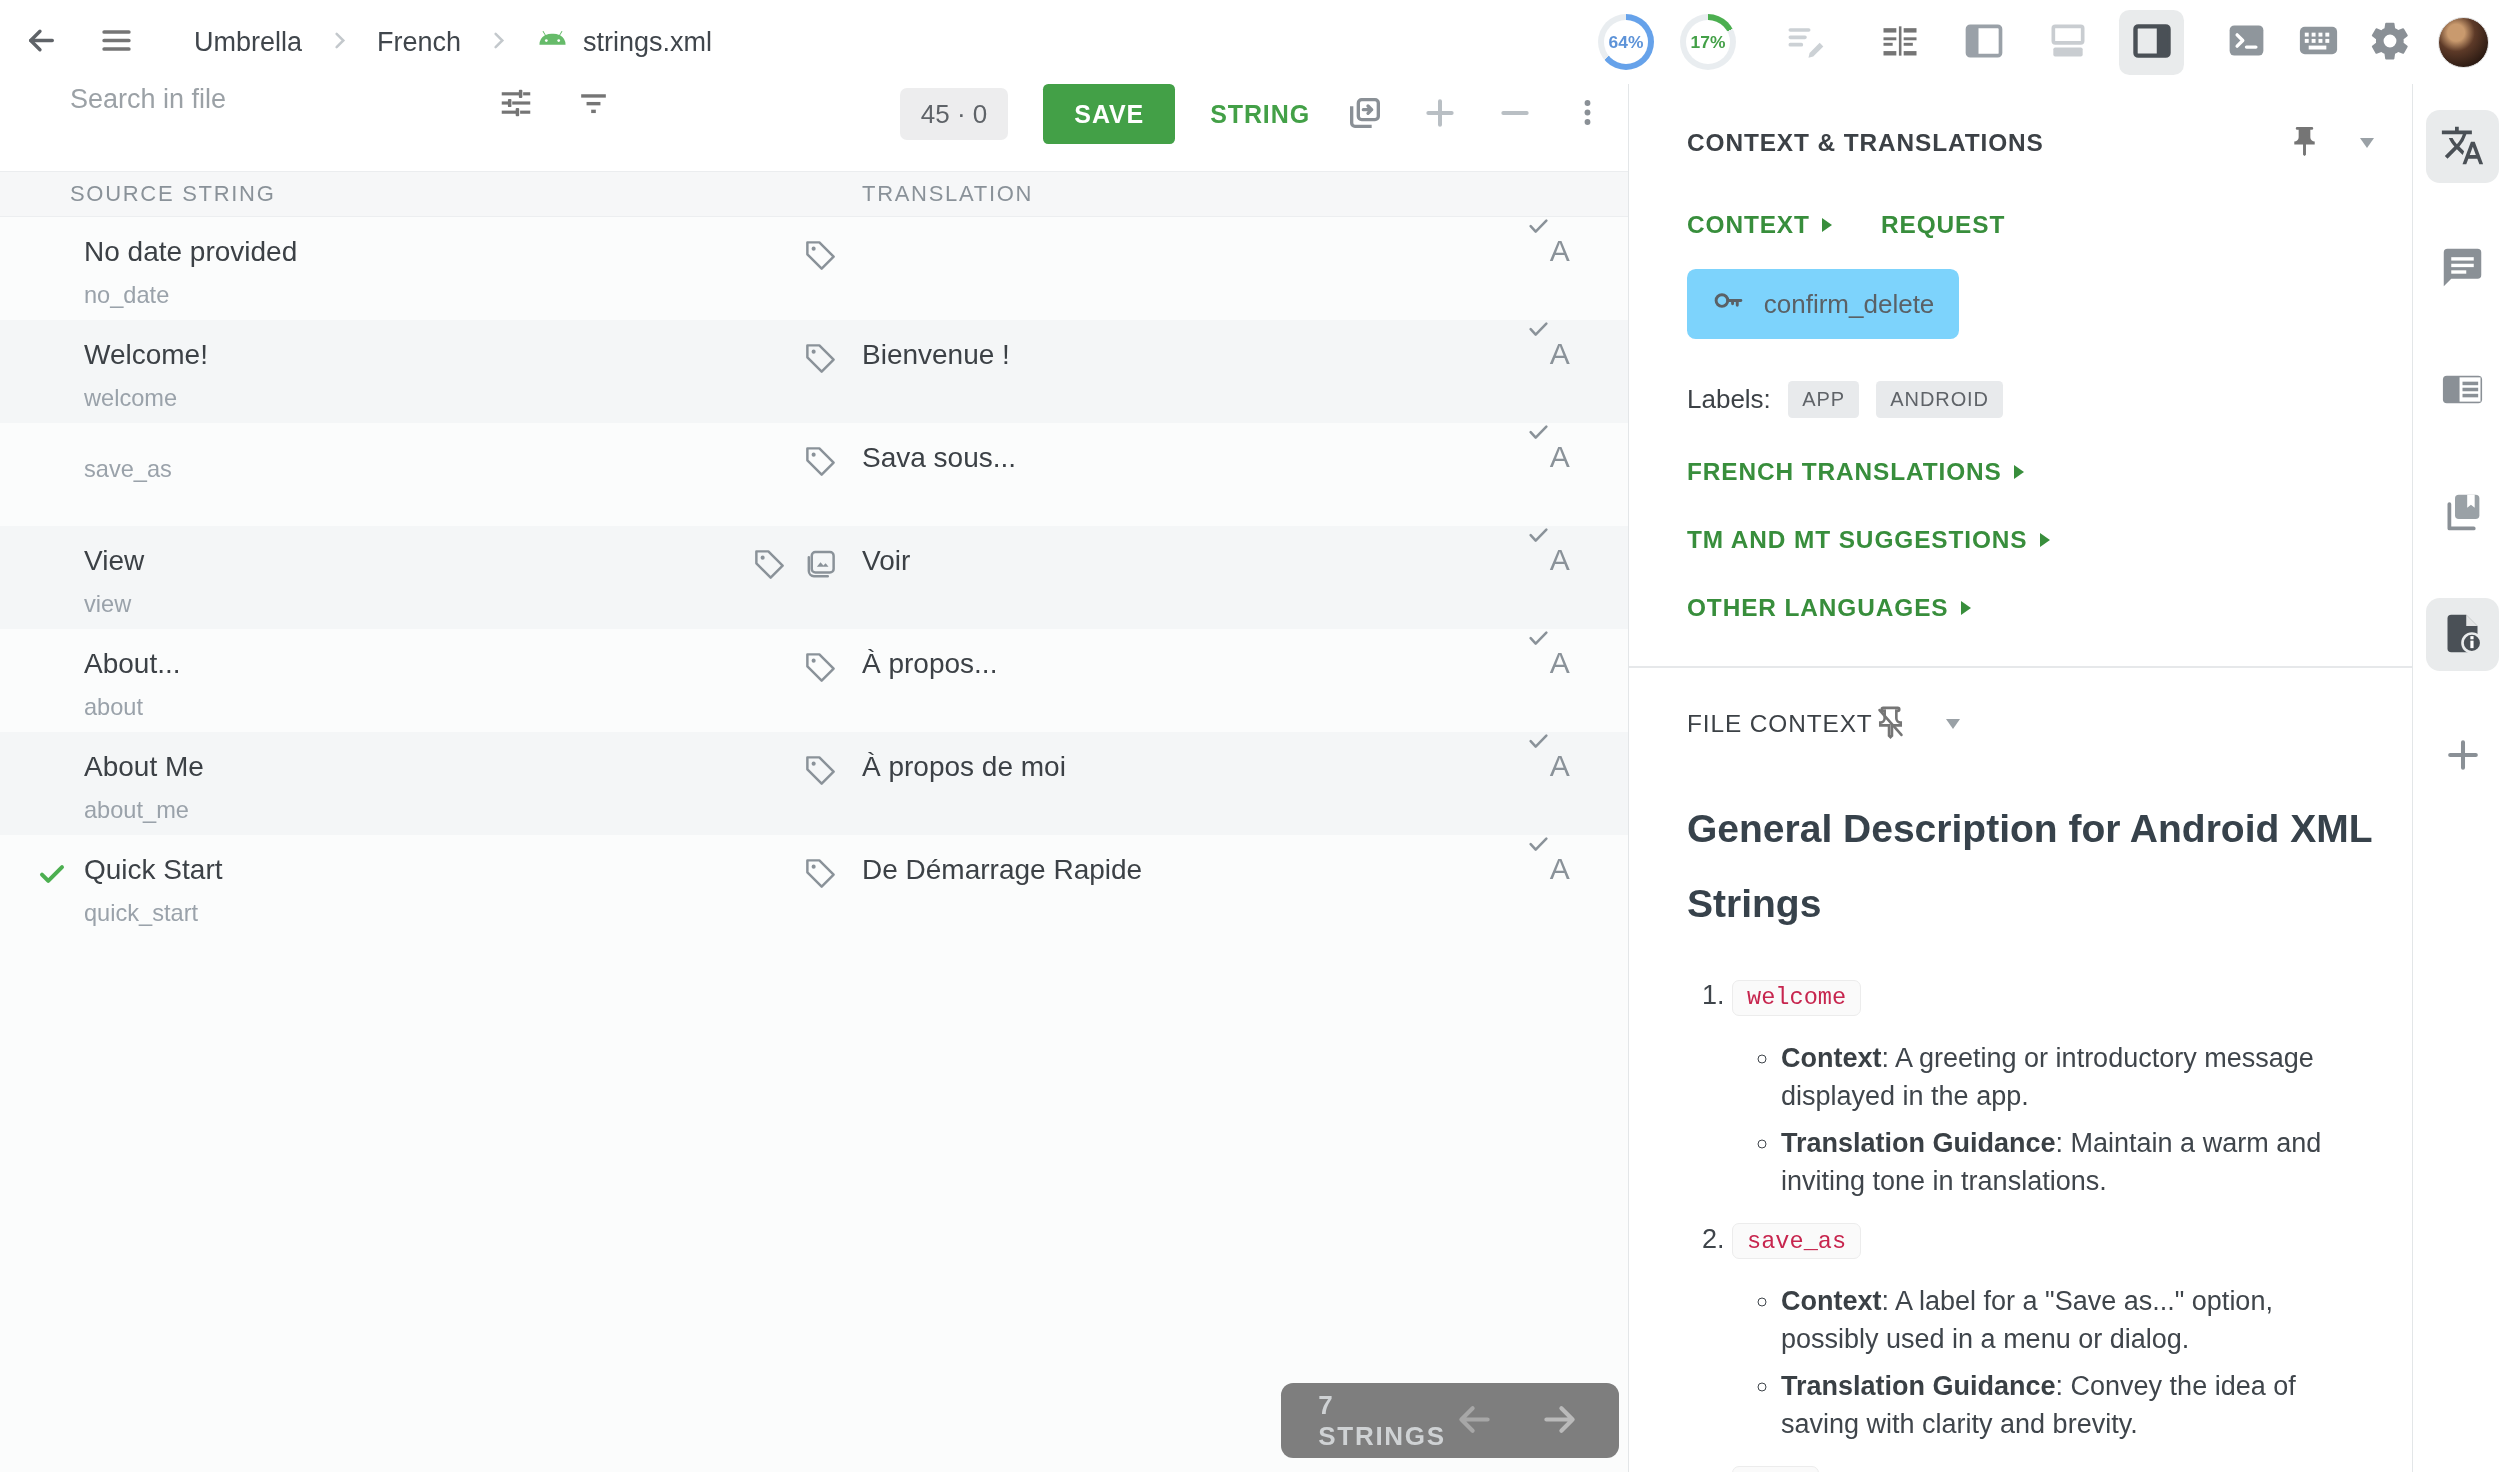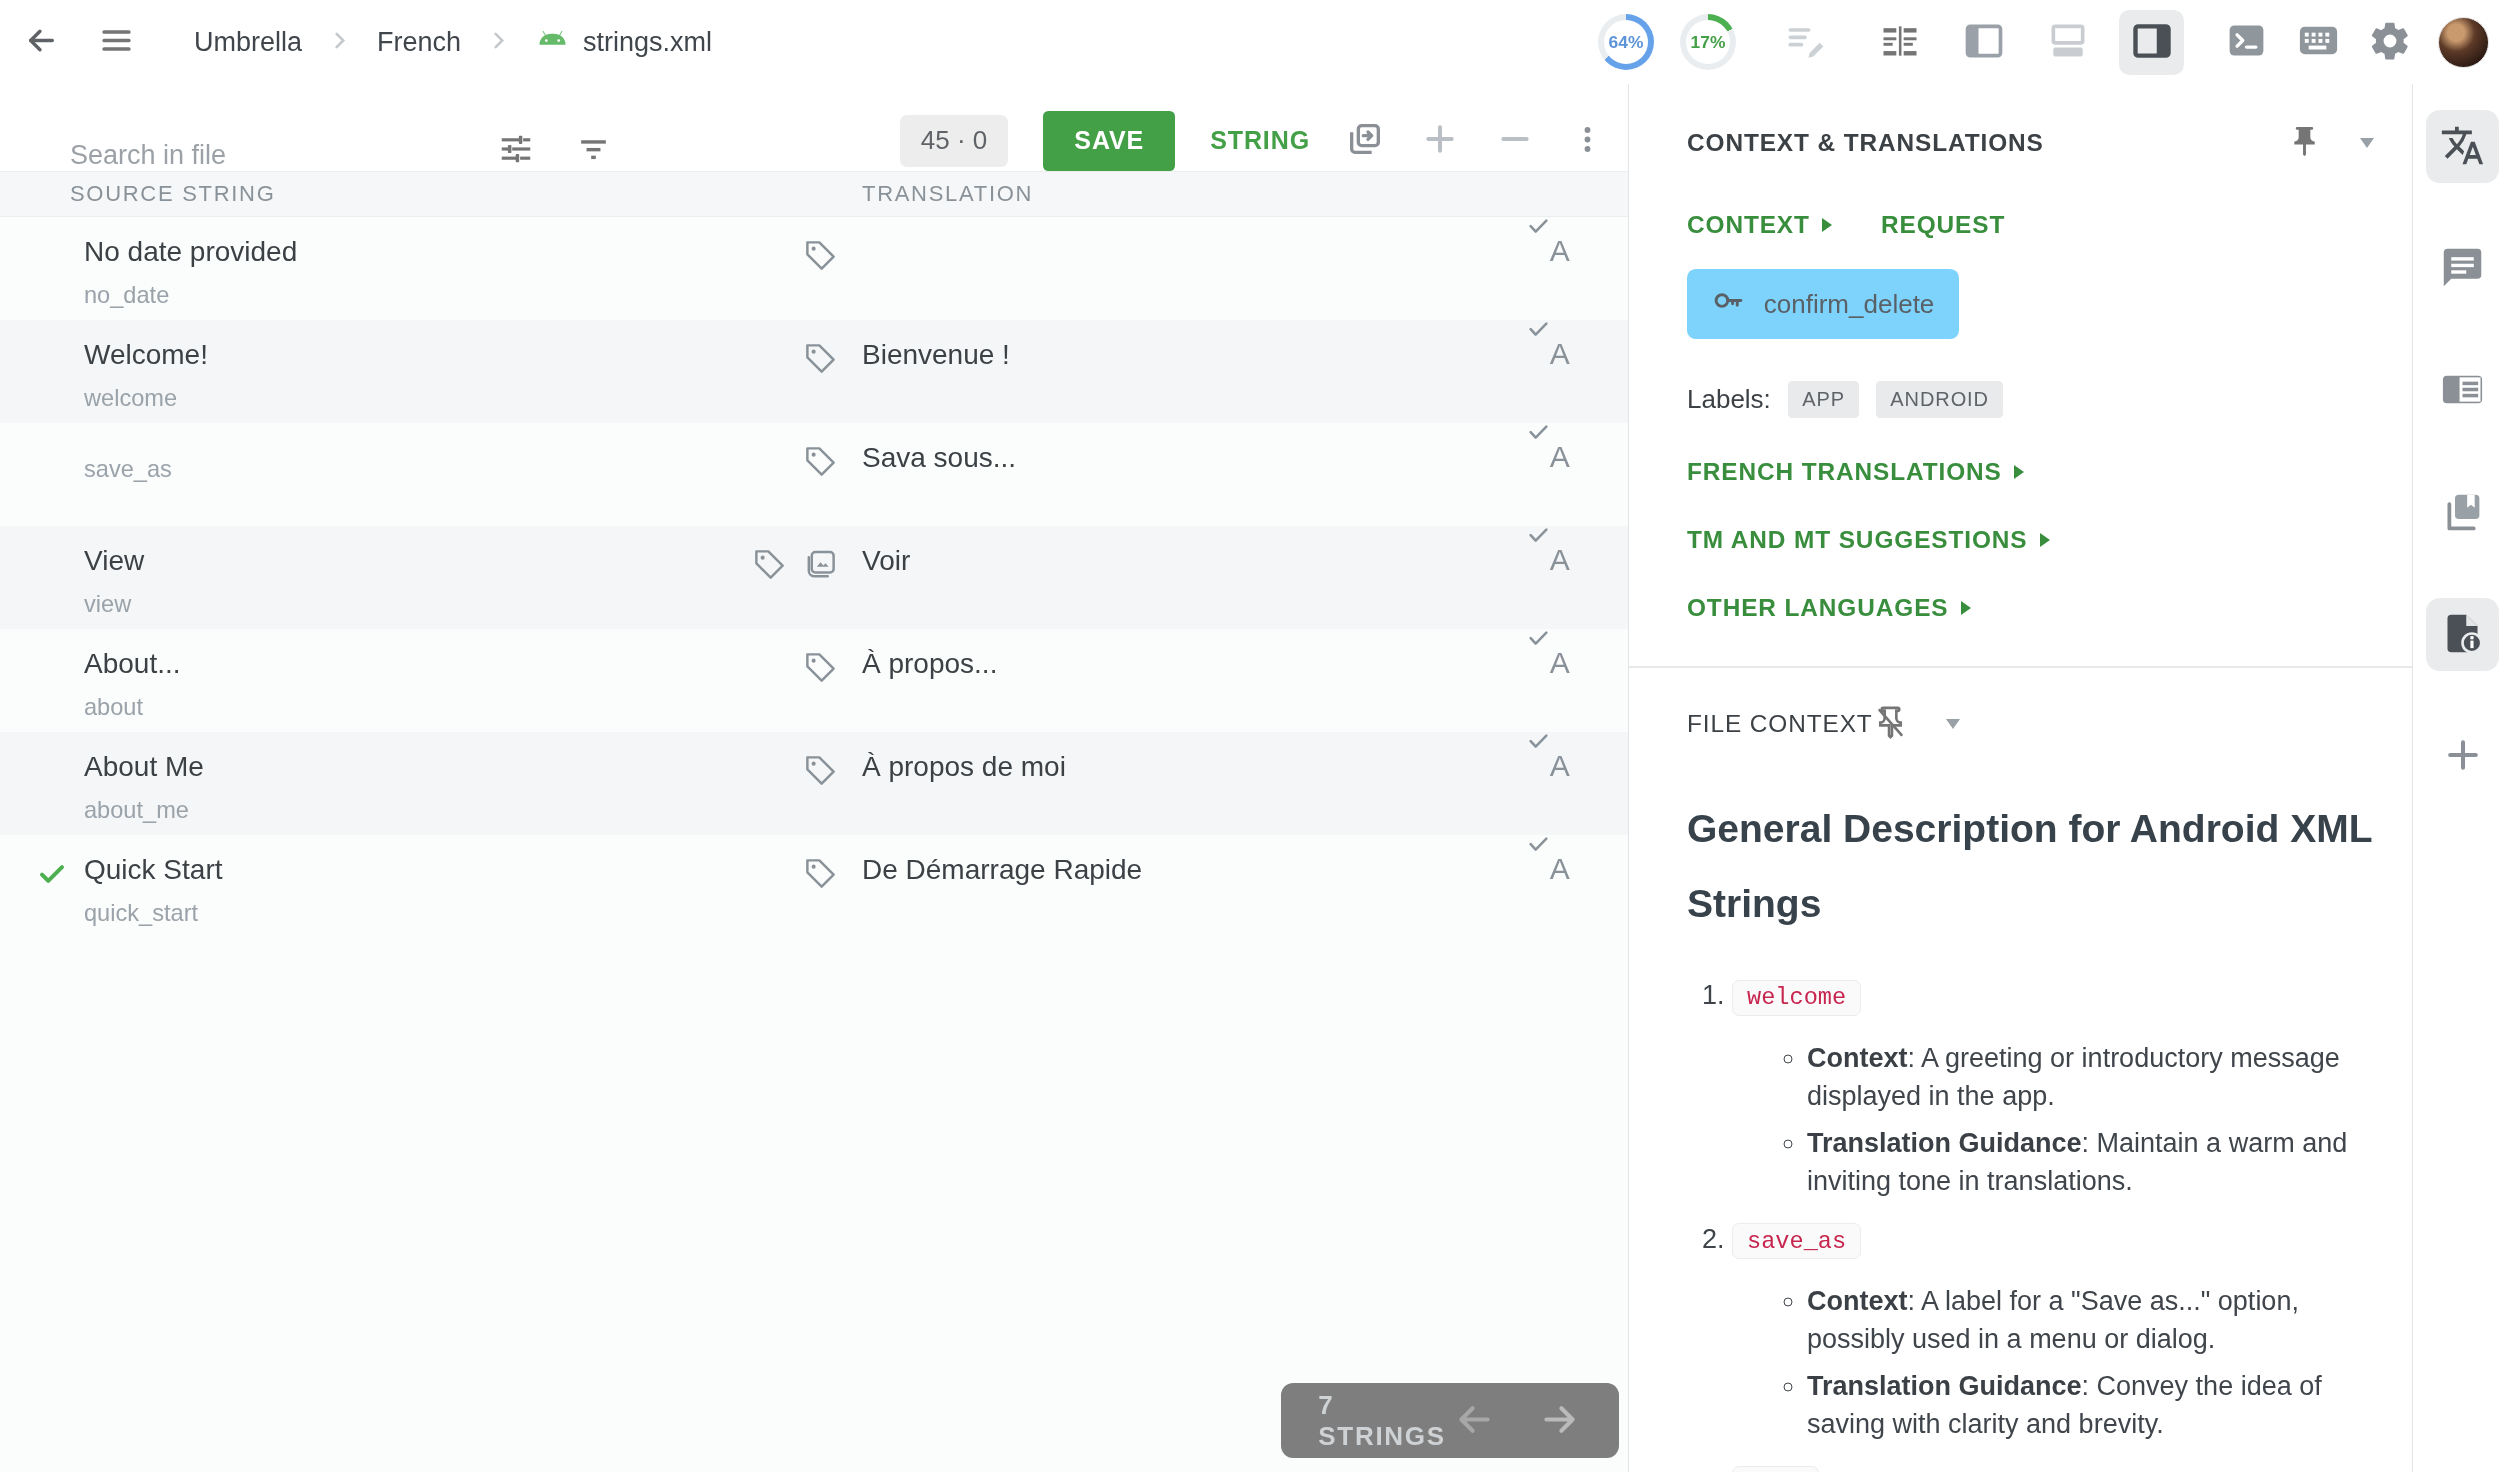--- a/index.html
+++ b/index.html
@@ -39,21 +39,21 @@
   .editor { width:1628px; flex:0 0 1628px; display:flex; flex-direction:column;
             position:relative; background:#fbfcfc; }
   .panel { flex:1; background:#fff; border-left:1.7px solid #e3e6e8;
            display:flex; flex-direction:column; overflow:hidden; }
   .rail { flex:0 0 100px; background:#fff; border-left:1.7px solid #e3e6e8;
           display:flex; flex-direction:column; align-items:center;
           padding-top:26px; gap:49px; }
 
   
   .toolbar { height:88px; flex:0 0 88px; background:#fff; display:flex;
-             align-items:flex-end; padding:0 23px 0 70px; border-bottom:0.9px solid #ebedef; }
+             align-items:flex-start; padding:0 23px 0 70px; border-bottom:0.9px solid #ebedef; }
   .search-input { border:none; outline:none; font-size:27px; color:#3c4043;
                   width:401px; font-family:"Liberation Sans",sans-serif; background:transparent; }
   .search-input::placeholder { color:#9ba1a6; }
   .tool-icons { display:flex; align-items:center; gap:40px; margin-left:26px; }
   .toolbar-right { margin-left:auto; display:flex; align-items:center; gap:35px; }
   .counter { background:#ededee; border-radius:7px; padding:10.5px 21px;
              font-size:26px; color:#5f6368; }
   .save-btn { background:#43a047; color:#fff; border:none; border-radius:5.2px;
               font-size:25px; font-weight:700; letter-spacing:0.9px; padding:15.7px 31px;
               cursor:pointer; font-family:"Liberation Sans",sans-serif; }
@@ -117,21 +117,21 @@
   .fc-head { display:flex; align-items:center; margin-top:37px; }
   .fc-title { font-size:24.4px; letter-spacing:0.9px; color:#3c4146; }
   .fc-content { margin-top:49px; overflow:hidden; flex:1; }
   .fc-heading { font-size:39px; font-weight:700; color:#37424b; line-height:1.92; }
   .fc-content ol { margin-top:35px; padding-left:45px; font-size:27px; color:#3f454b; }
   .fc-content ol > li { margin-bottom:5.2px; }
   .code-pill { font-family:"Liberation Mono", monospace; font-size:23.6px; color:#c7254e;
                background:#fafafa; border:1.7px solid #ececec; border-radius:7px;
                padding:3.5px 14px; display:inline-block; margin:3.5px 0 10.5px; }
   .fc-content ul { list-style:circle; padding-left:49px; margin:12.2px 0 19px; color:#3f454b; }
-  .fc-content ul li { margin-bottom:8.7px; line-height:1.42;margin-left:26px; }
+  .fc-content ul li { margin-bottom:8.7px; line-height:1.42; }
   .fc-content b { color:#3a4045; }
 
   
   .rail-btn { width:73px; height:73px; border-radius:14px; display:flex;
               align-items:center; justify-content:center; cursor:pointer; }
   .rail-btn.active { background:#e9ebec; }
 </style>
 </head>
 <body>
 

